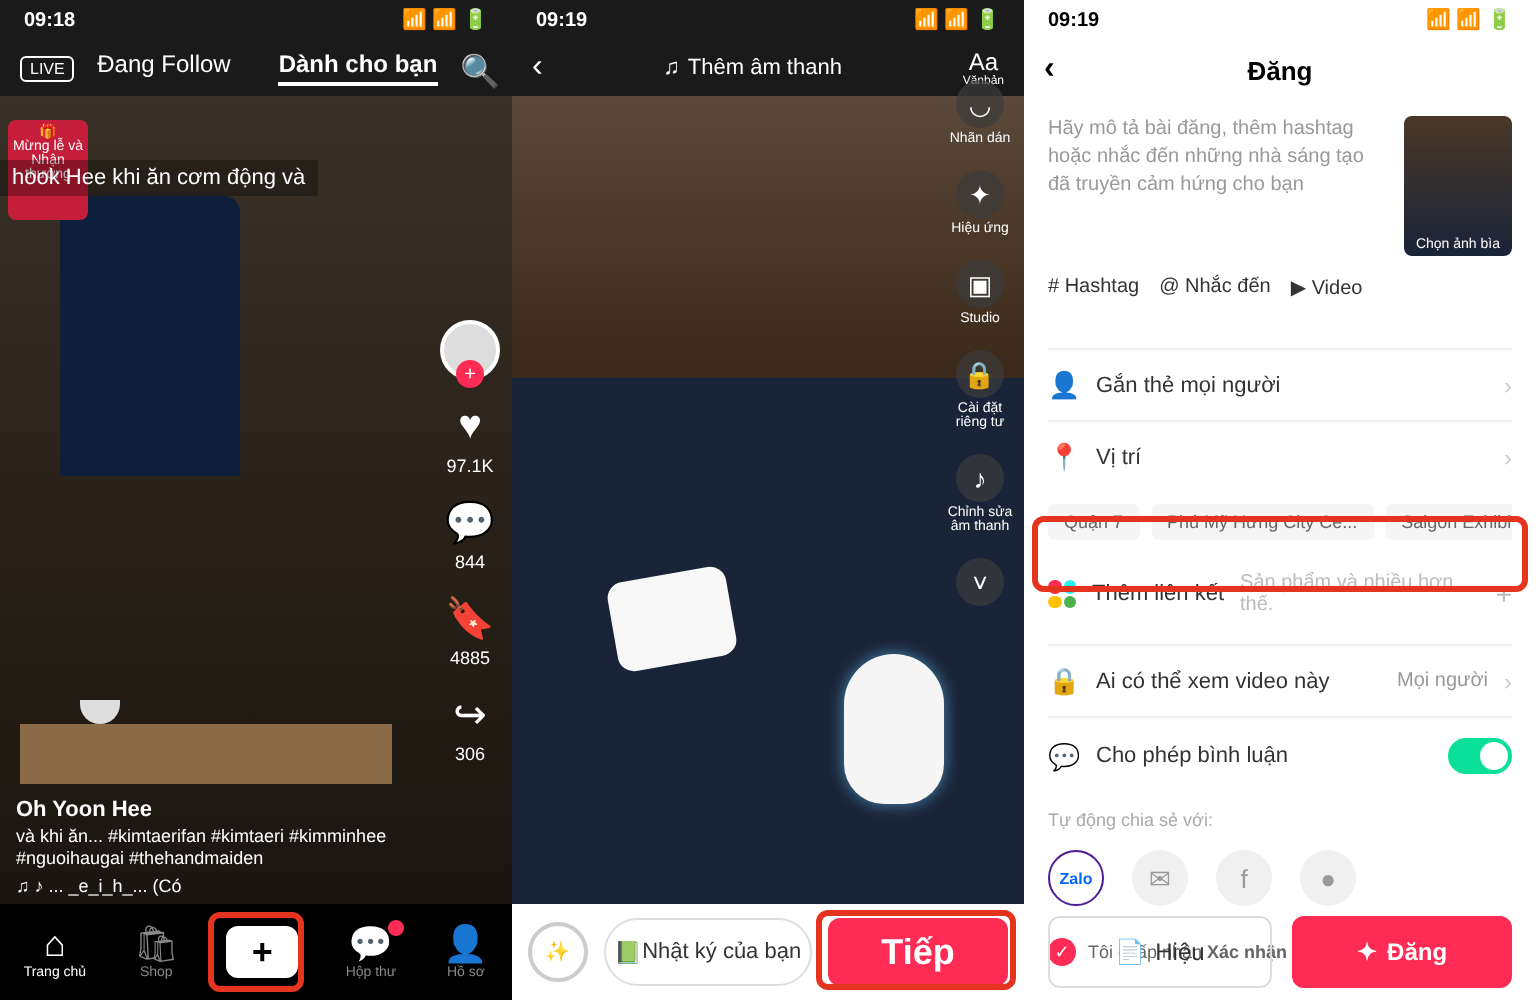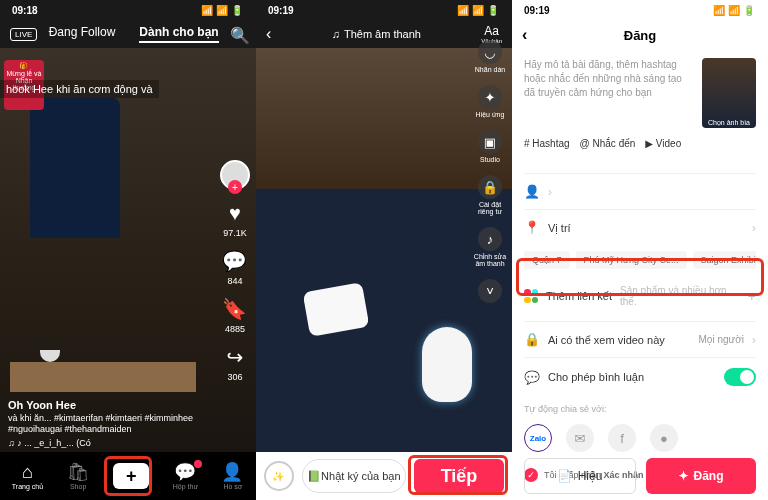--- a/index.html
+++ b/index.html
@@ -228,20 +228,21 @@
           <div class="s3-thumb-label">Chọn ảnh bìa</div>
         </div>
     </div>
     <div class="s3-tags">
       <span># Hashtag</span>
       <span>@ Nhắc đến</span>
       <span>▶ Video</span>
     </div>
     <div class="s3-row">
       <span class="s3-row-ic">👤</span>
+      <span class="s3-row-label">Gắn thẻ mọi người</span>
       <span class="s3-row-arrow">›</span>
     </div>
     <div class="s3-row">
       <span class="s3-row-ic">📍</span>
       <span class="s3-row-label">Vị trí</span>
       <span class="s3-row-arrow">›</span>
     </div>
     <div class="s3-locs">
       <span class="s3-loc">Quận 7</span>
       <span class="s3-loc">Phú Mỹ Hưng City Ce...</span>

